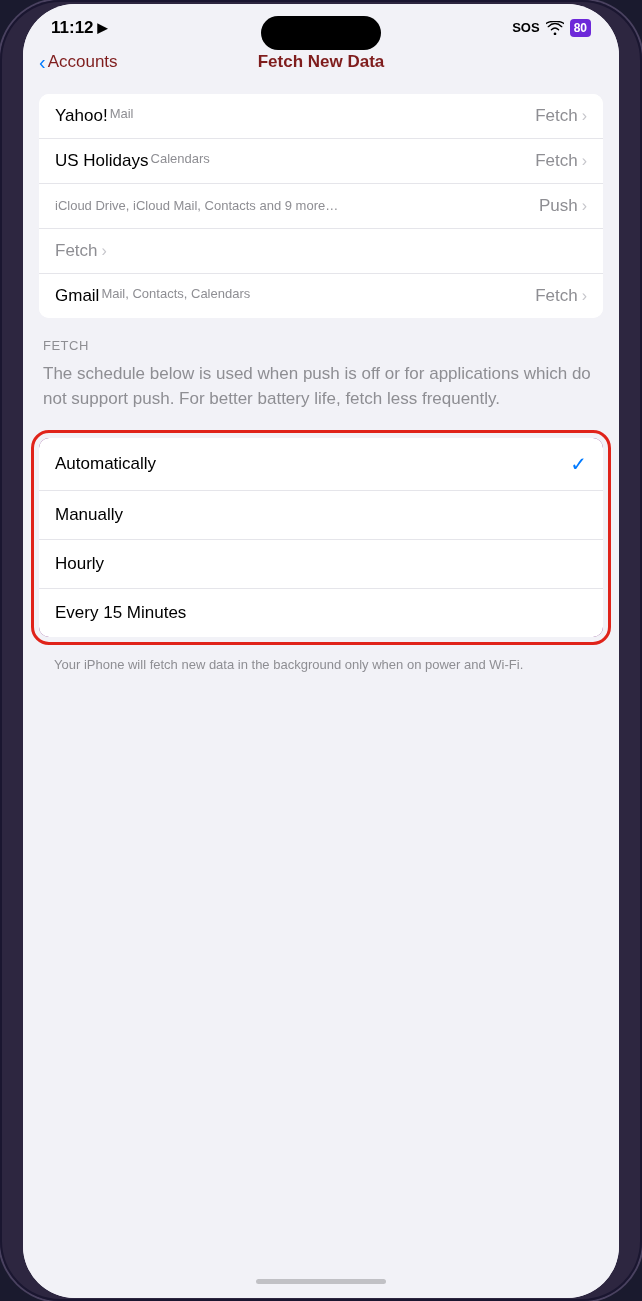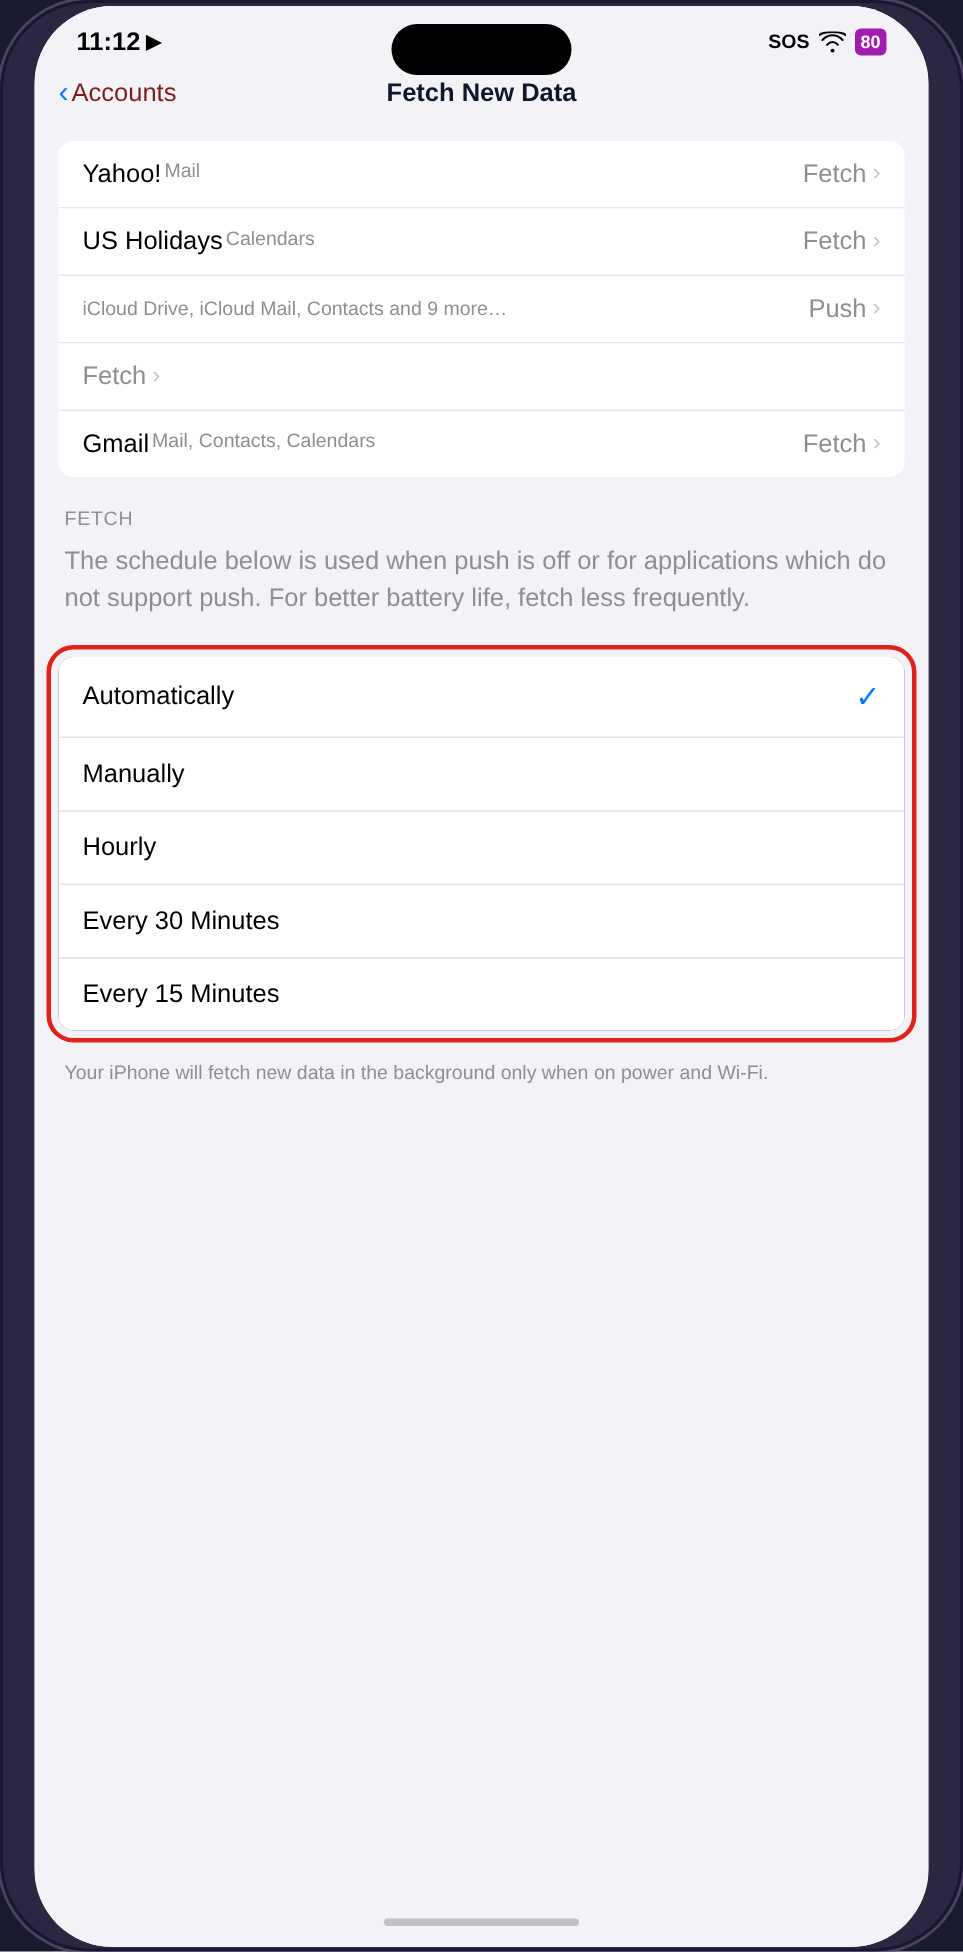--- a/index.html
+++ b/index.html
@@ -88,21 +88,21 @@
 
     .sos-text {
       font-size: 13px;
       font-weight: 600;
       color: #000;
     }
 
     .battery-indicator {
       display: flex;
       align-items: center;
-      background: #a21caf;
+      background: #6d28d9;
       border-radius: 4px;
       padding: 2px 4px;
       gap: 2px;
     }
 
     .battery-text {
       font-size: 12px;
       color: #fff;
       font-weight: 600;
     }
@@ -148,21 +148,21 @@
     }
 
     .back-label {
       font-size: 17px;
       color: #7f1d1d;
     }
 
     .nav-title {
       font-size: 17px;
       font-weight: 600;
-      color: #0f172a;
+      color: #7f1d1d;
       text-align: right;
     }
 
     
     .content {
       flex: 1;
       overflow-y: auto;
       background: #f2f2f7;
     }
 
@@ -263,21 +263,21 @@
       left: -8px;
       right: -8px;
       bottom: -8px;
       border: 3px solid #e0231a;
       border-radius: 18px;
       pointer-events: none;
       z-index: 5;
     }
 
     .fetch-options {
-      background: #8b5cf6;
+      background: #701a75;
       border-radius: 10px;
       overflow: hidden;
     }
 
     .fetch-option-row {
       display: flex;
       align-items: center;
       justify-content: space-between;
       padding: 14px 16px;
       border-bottom: 1px solid #e5e5ea;
@@ -295,21 +295,21 @@
     }
 
     .check-icon {
       color: #007AFF;
       font-size: 20px;
       font-weight: 400;
     }
 
     
     .footer-note {
-      padding: 8px 20px 20px;
+      padding: 8px 31px 20px;
       font-size: 13px;
       color: #8e8e93;
       line-height: 1.5;
     }
 
     
     .home-indicator {
       display: flex;
       justify-content: center;
       padding: 8px 0 14px;
@@ -436,23 +436,20 @@
           </div>
 
           <div class="fetch-option-row">
             <span class="option-label">Manually</span>
           </div>
 
           <div class="fetch-option-row">
             <span class="option-label">Hourly</span>
           </div>
 
-          <div class="fetch-option-row">
-            <span class="option-label">Every 30 Minutes</span>
-          </div>
 
           <div class="fetch-option-row">
             <span class="option-label">Every 15 Minutes</span>
           </div>
 
         </div>
       </div>
 
       <div class="footer-note">Your iPhone will fetch new data in the background only when on power and Wi-Fi.</div>
 

